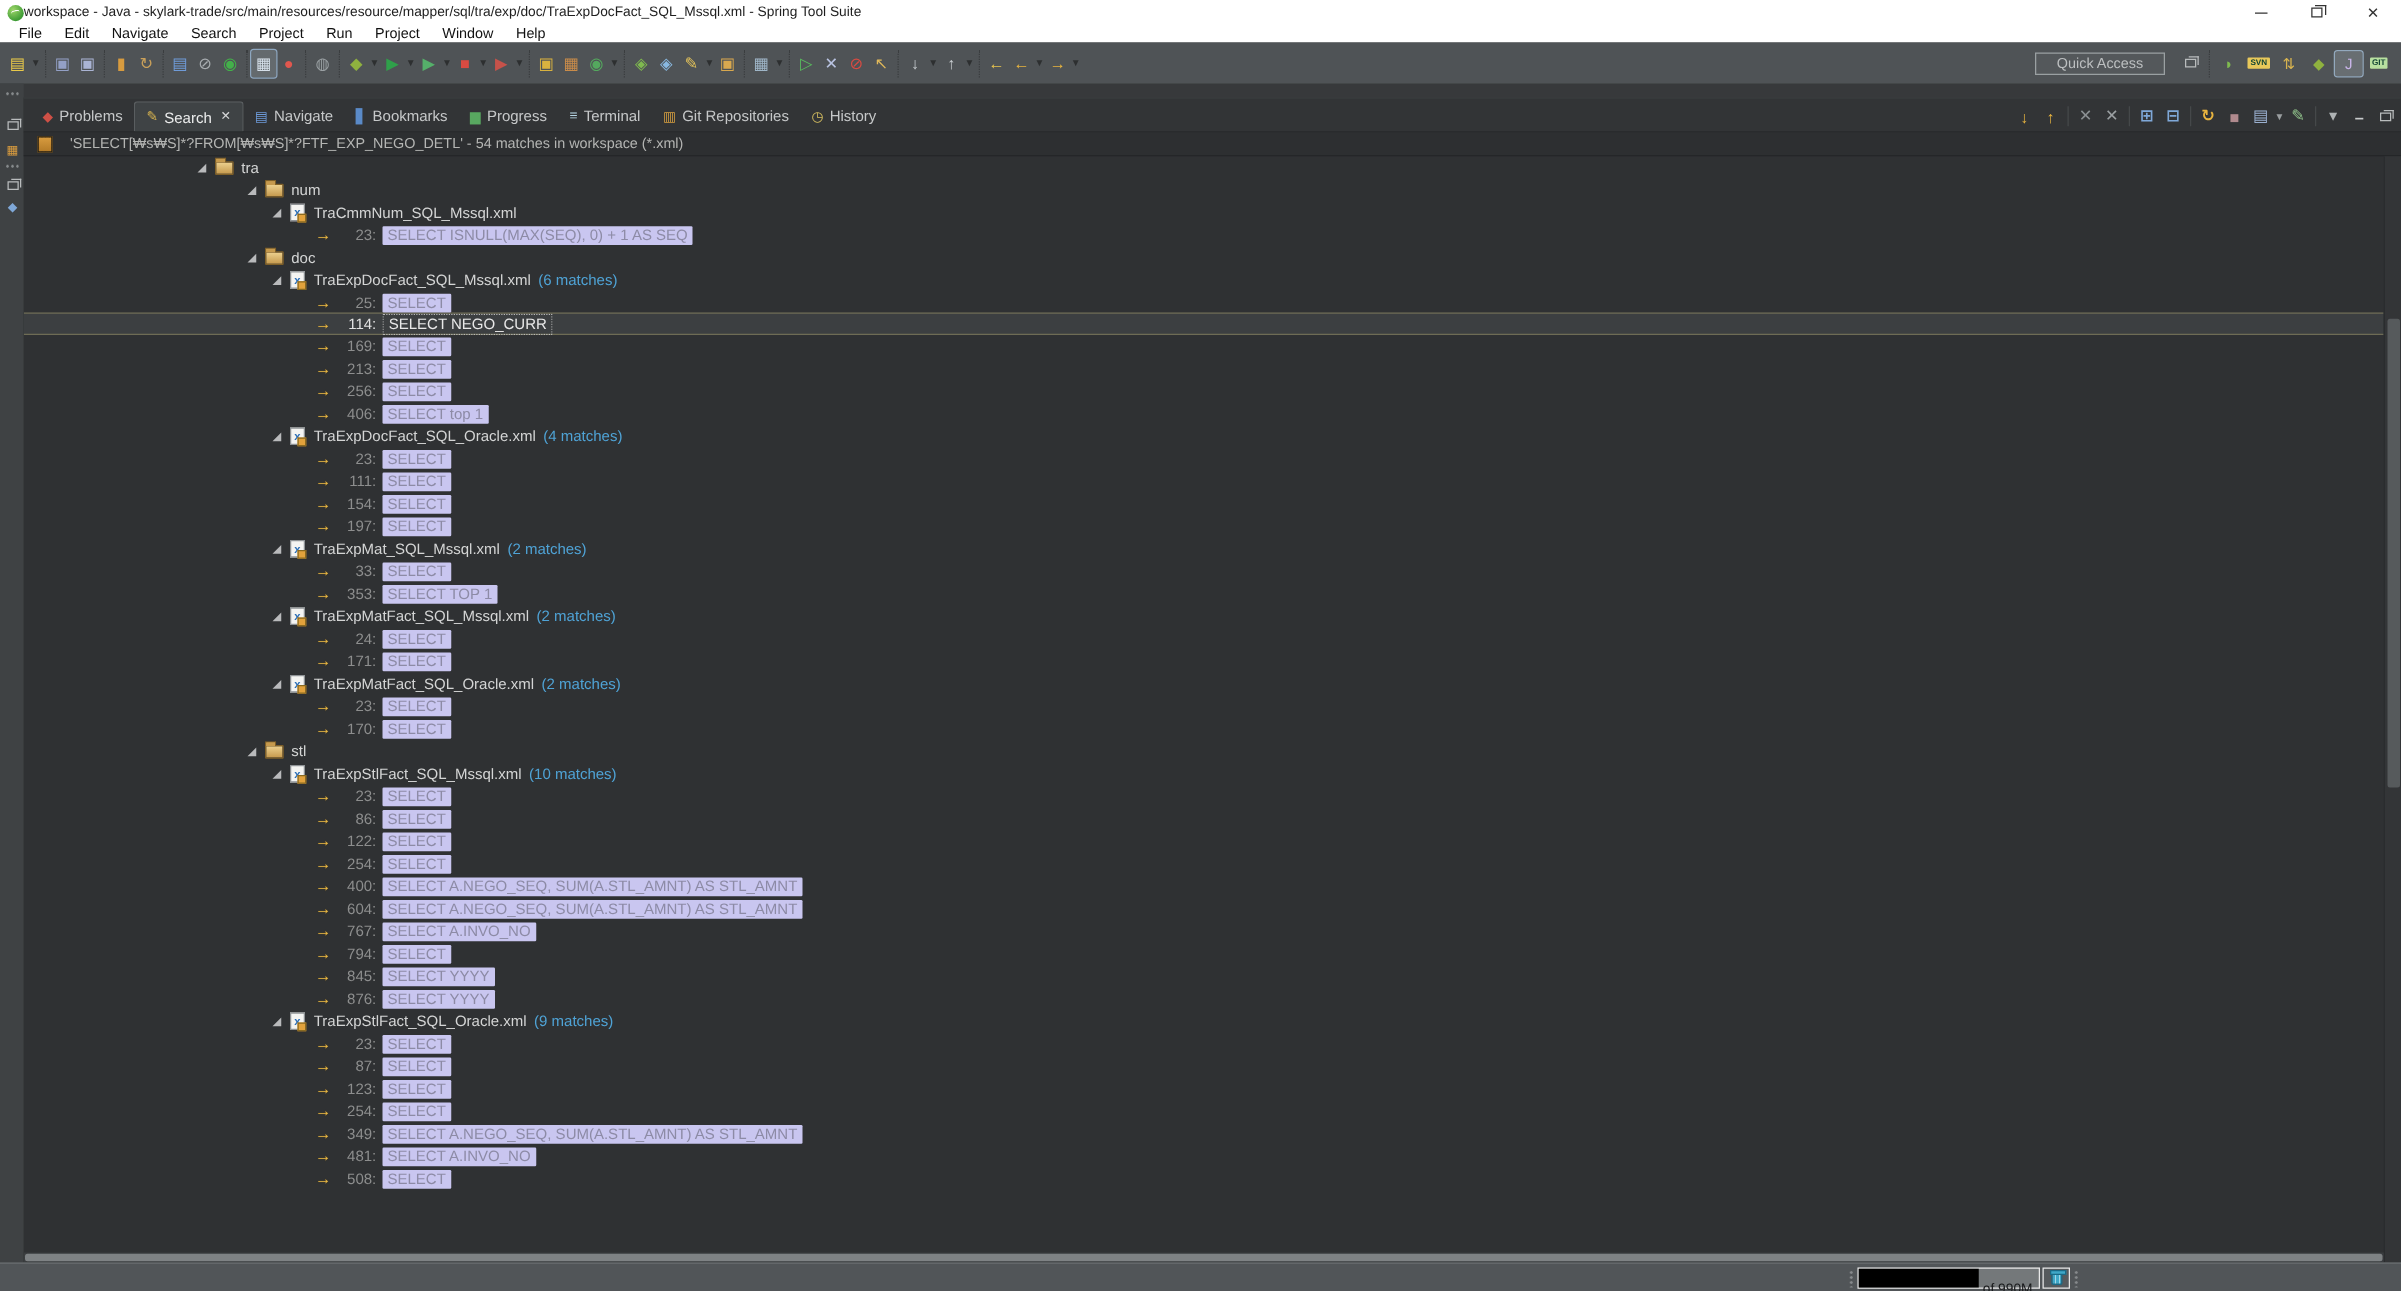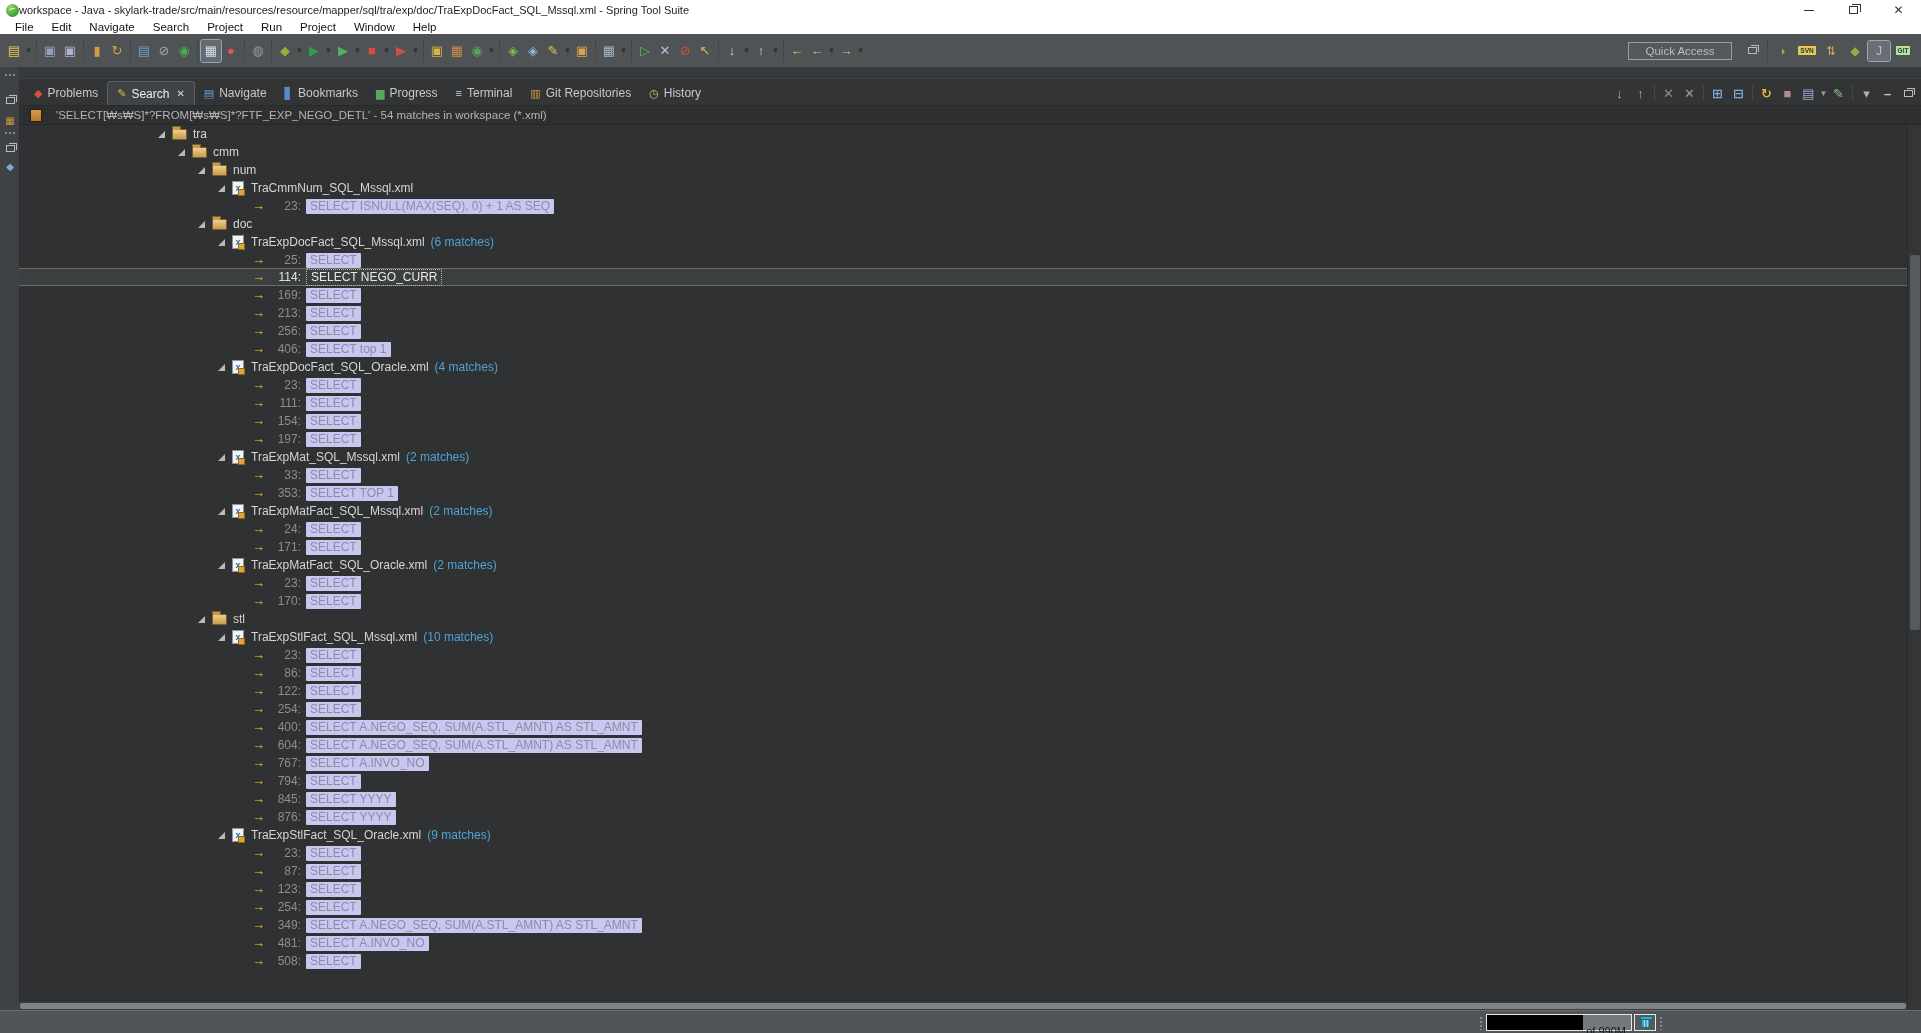--- a/index.html
+++ b/index.html
@@ -324,25 +324,20 @@
         <div class="qicon"></div>
         <div class="qtext">'SELECT[₩s₩S]*?FROM[₩s₩S]*?FTF_EXP_NEGO_DETL' - 54 matches in workspace (*.xml)</div>
       </div>
 
       <div class="tree" id="tree">
           <div class="trow" style="padding-left: 139px;">
             <span class="twistie"></span>
             <span class="folder-ic"></span>
             <span class="fname">tra</span>
           </div>
-          <div class="trow" style="padding-left: 159px;">
-            <span class="twistie"></span>
-            <span class="folder-ic"></span>
-            <span class="fname">cmm</span>
-          </div>
           <div class="trow" style="padding-left: 179px;">
             <span class="twistie"></span>
             <span class="folder-ic"></span>
             <span class="fname">num</span>
           </div>
           <div class="trow" style="padding-left: 199px;">
             <span class="twistie"></span>
             <span class="xml-ic">x</span>
             <span class="fname">TraCmmNum_SQL_Mssql.xml</span>
           </div>

